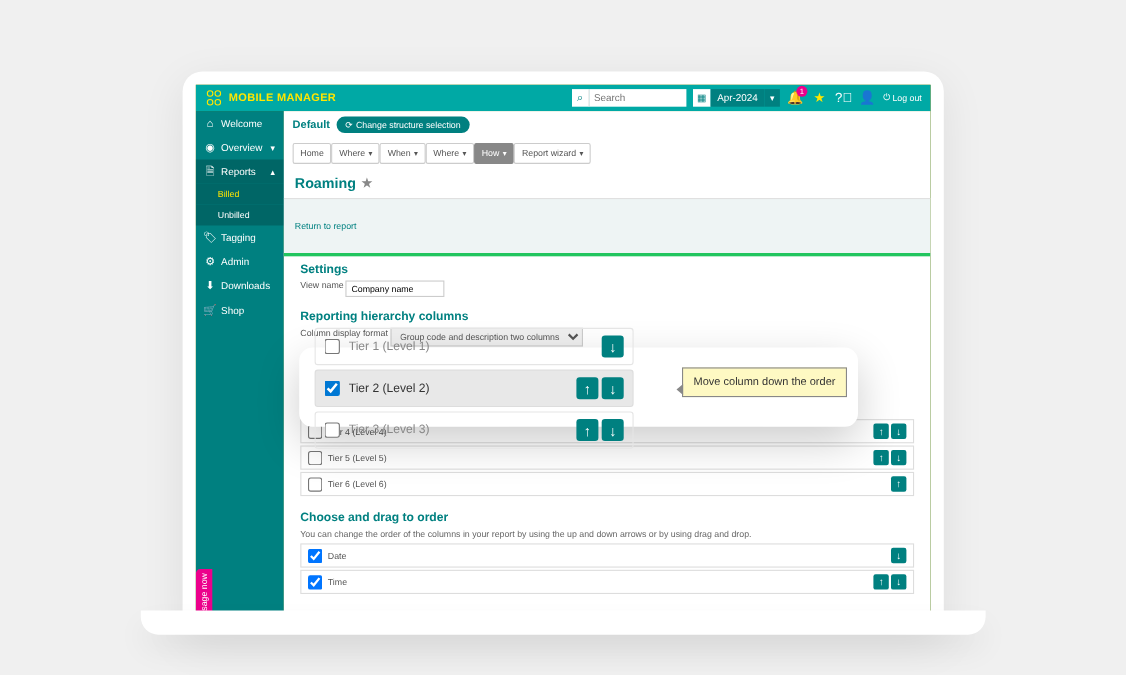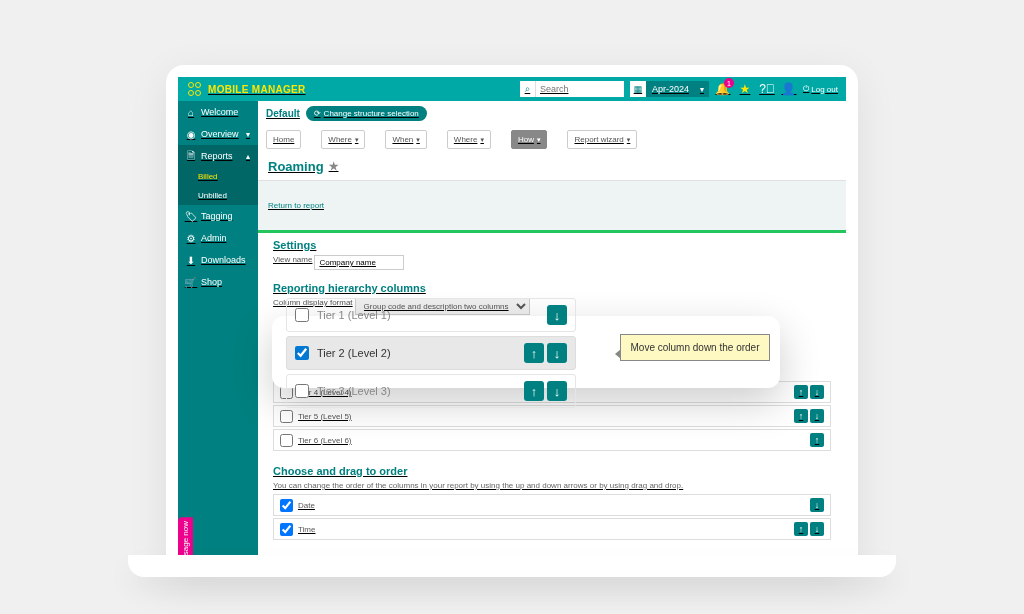--- a/index.html
+++ b/index.html
@@ -1,19 +1,19 @@
 <!DOCTYPE html>
 <html><head>
 <meta charset="utf-8">
 <style>
 * { margin: 0; padding: 0; box-sizing: border-box; }
 body { font-family: Arial, sans-serif; background: #f0f0f0; width: 1024px; height: 614px; overflow: hidden; position: relative; }
 .device-frame { position: absolute; left: 166px; top: 65px; width: 692px; height: 510px; background: #fff; border-radius: 18px 18px 0 0; box-shadow: 0 10px 40px rgba(0,0,0,0.08); overflow: hidden; }
 .device-base { position: absolute; left: 128px; top: 555px; width: 768px; height: 22px; background: #fff; border-radius: 0 0 16px 16px; box-shadow: 0 14px 28px rgba(0,0,0,0.06); }
-.screen { position: absolute; left: 12px; right: 12px; top: 12px; bottom: 0; background: #4d7c0f; overflow: hidden; text-decoration: underline; }
+.screen { position: absolute; left: 12px; right: 12px; top: 12px; bottom: 0; background: #4d7c0f; overflow: hidden; }
 
 .header { background: #00a9a5; height: 24px; display: flex; align-items: center; padding: 0 8px; gap: 6px; }
 .logo { width: 16px; height: 16px; display: inline-flex; align-items: center; justify-content: center; flex-wrap: wrap; gap: 1px; }
 .logo span { width: 6px; height: 6px; border: 1.5px solid #ffe600; border-radius: 50%; }
 .app-title { color: #ffe600; font-size: 10px; font-weight: bold; letter-spacing: 0.3px; }
 .header-spacer { flex: 1; }
 .search-box { display: flex; height: 16px; }
 .search-icon { width: 16px; height: 16px; background: #fff; display: flex; align-items: center; justify-content: center; font-size: 10px; color: #008080; border-right: 1px solid #ddd; }
 .search-input { height: 16px; width: 88px; border: none; font-size: 9px; padding: 0 4px; }
 .date-box { display: flex; height: 16px; }
@@ -33,21 +33,21 @@
 .side-sub { padding: 5px 19px 5px 20px; background: #006666; cursor: pointer; font-size: 8px; }
 .side-sub.active { color: #ffe600; }
 .si-icon { width: 10px; height: 10px; display: inline-flex; align-items: center; justify-content: center; font-size: 10px; }
 .chev { margin-left: auto; font-size: 8px; }
 
 .main { flex: 1; background: #fff; overflow: hidden; position: relative; }
 .breadcrumb { padding: 5px 8px; display: flex; align-items: center; gap: 6px; }
 .bc-label { color: #008080; font-size: 10px; font-weight: bold; }
 .bc-btn { background: #008080; color: #fff; font-size: 8px; padding: 3px 8px; border-radius: 10px; border: none; cursor: pointer; display: inline-flex; align-items: center; gap: 3px; }
 
-.tabs { padding: 4px 8px; display: flex; gap: 20px; }
+.tabs { padding: 4px 8px; display: flex; gap: 0; }
 .tab { border: 1px solid #ccc; background: #fff; font-size: 8px; padding: 4px 6px; border-radius: 2px; color: #555; cursor: pointer; display: inline-flex; align-items: center; gap: 3px; }
 .tab.active { background: #888; color: #fff; border-color: #888; }
 .tab .caret { font-size: 7px; }
 
 .page-title { padding: 6px 10px; color: #008080; font-weight: bold; font-size: 13px; display: flex; align-items: center; gap: 5px; }
 .page-title .star-i { color: #888; font-size: 11px; }
 
 .return-bar { background: #eef4f4; padding: 20px 10px; font-size: 8px; color: #008080; border-top: 1px solid #e0e0e0; border-bottom: 3px solid #22c55e; }
 .section { padding: 6px 15px; }
 .sec-title { color: #008080; font-size: 11px; font-weight: bold; margin-bottom: 4px; }

